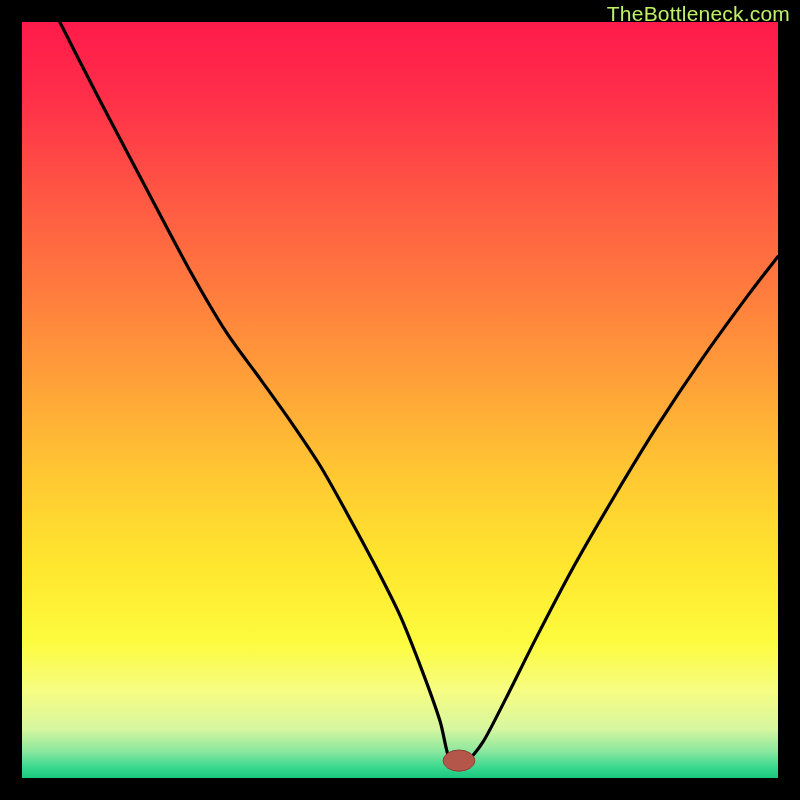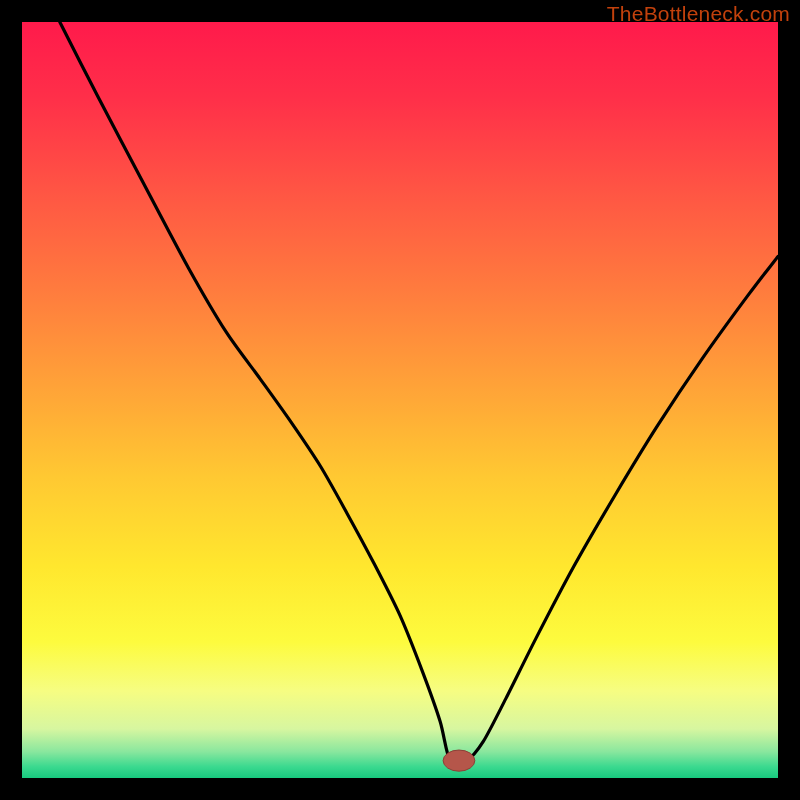--- a/index.html
+++ b/index.html
@@ -24,21 +24,21 @@
     left: 22px;
     top: 22px;
     width: 756px;
     height: 756px;
     
   }
   .watermark {
     position: absolute;
     top: 2px;
     right: 10px;
-    color: #c2410c;
+    color: #bef264;
     font-size: 21px;
     font-weight: 500;
     letter-spacing: 0.2px;
     z-index: 10;
     margin-left: 40px;
   }
   svg {
     display: block;
   }
 </style>

